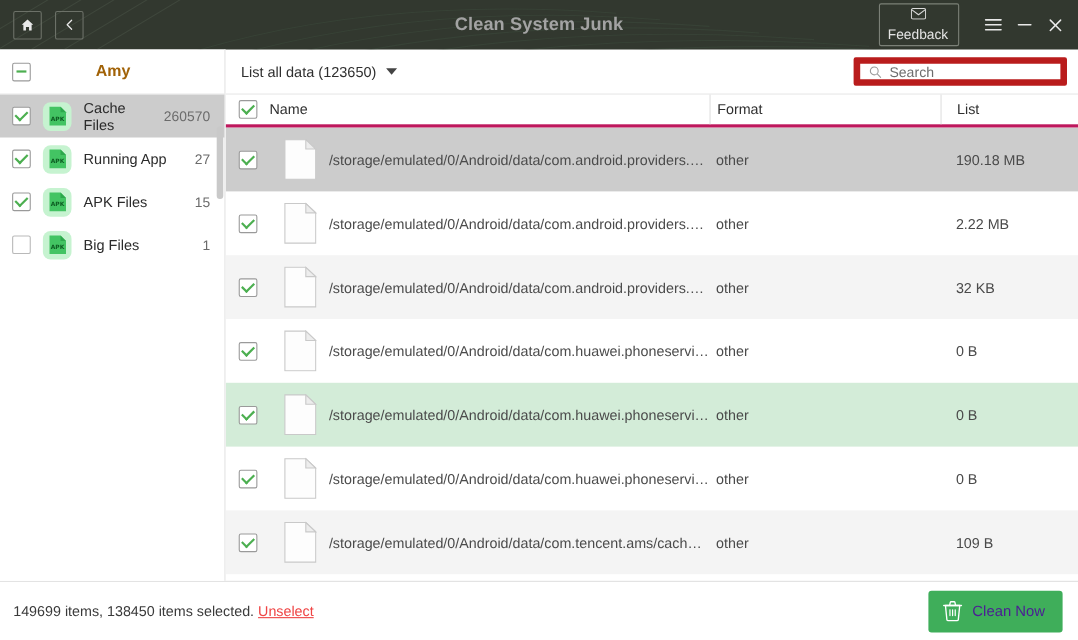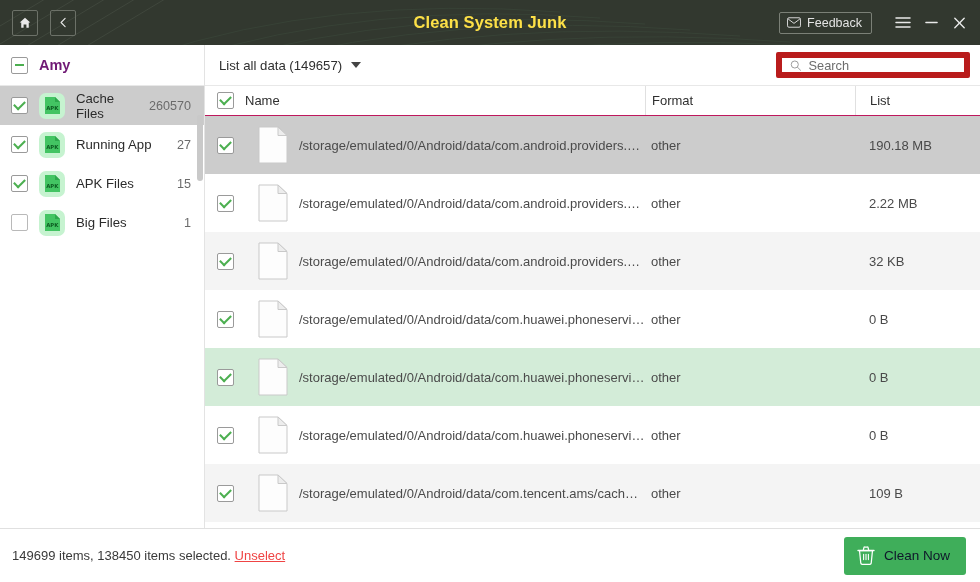--- a/index.html
+++ b/index.html
@@ -20,52 +20,53 @@
   }
   .tb-btn {
     width: 26px; height: 26px; border: 1px solid #6c7168; border-radius: 2px;
     display: flex; align-items: center; justify-content: center;
     color: #e8e8e8; margin-left: 12px; position: relative; z-index: 2;
   }
   .tb-btn:first-of-type { margin-left: 12px; }
   .tb-home svg, .tb-back svg { display: block; }
   .title-text {
     position: absolute; left: 0; right: 0; text-align: center;
-    color: #fde047; font-size: 16.5px; font-weight: bold; z-index: 1;
+    color: #a3a3a3; font-size: 16.5px; font-weight: bold; z-index: 1;
     letter-spacing: .1px;
   }
   .tb-right {
     margin-left: auto; display: flex; align-items: center; gap: 0px;
     position: relative; z-index: 2; padding-right: 10px;
   }
   .feedback {
     display: flex; align-items: center; gap: 6px;
     border: 1px solid #7b8077; border-radius: 2px;
     padding: 3px 9px 3px 7px; color: #e4e4e4; font-size: 12.5px;
     margin-right: 14px;
+    flex-direction: column;
   }
   .icon-btn {
     width: 22px; height: 22px; display: flex; align-items: center;
     justify-content: center; color: #e8e8e8; margin-left: 6px;
   }
 
   
   .body { flex: 1; display: flex; min-height: 0; }
 
   
   .sidebar {
     width: 205px; flex: 0 0 205px; background: #fff;
     border-right: 1px solid #e3e3e3; display: flex; flex-direction: column;
     position: relative;
   }
   .side-head {
     height: 41px; flex: 0 0 41px; display: flex; align-items: center;
     padding: 0 0 0 11px; border-bottom: 1px solid #e8e8e8; gap: 11px;
   }
-  .side-head .nm { font-size: 14.5px; font-weight: bold; color: #701a75; }
+  .side-head .nm { font-size: 14.5px; font-weight: bold; color: #a16207; margin-left: 48px; }
   .side-item {
     height: 39px; display: flex; align-items: center; padding: 0 13px 0 11px;
     gap: 11px; font-size: 13px; color: #333; justify-content: flex-end;
   }
   .side-item.sel { background: #cccccc; }
   .side-item .lbl { flex: 1; color: #2b2b2b; font-size: 13.2px; }
   .side-item .cnt { color: #6b6b6b; font-size: 12.6px; }
   .side-scroll {
     position: absolute; right: 1px; top: 70px; width: 6px; height: 66px;
     background: #c9c9c9; border-radius: 3px;
@@ -107,21 +108,21 @@
   }
   .searchbox input {
     border: none; outline: none; font-size: 12.8px; color: #333; width: 100%;
     font-family: "Liberation Sans", sans-serif; background: transparent;
   }
   .searchbox input::placeholder { color: #6d6d6d; }
 
   
   .thead {
     height: 30px; flex: 0 0 30px; display: flex; align-items: center;
-    border-bottom: 1px solid #be185d; font-size: 13px; color: #2f2f2f;
+    border-bottom: 3px solid #be185d; font-size: 13px; color: #2f2f2f;
   }
   .col-name { display: flex; align-items: center; gap: 11px; padding-left: 12px; flex: 1; min-width: 0; }
   .col-format { width: 210px; flex: 0 0 210px; padding-left: 6px; border-left: 1px solid #e0e0e0; height: 100%; display: flex; align-items: center;}
   .col-size  { width: 125px; flex: 0 0 125px; padding-left: 14px; border-left: 1px solid #e0e0e0; height: 100%; display: flex; align-items: center;}
   .tbody { flex: 1; overflow: hidden; }
   .row {
     height: 58px; display: flex; align-items: center; font-size: 13px; color: #4a4a4a;
   }
   .row.stripe { background: #f4f4f4; }
   .row.sel { background: #cccccc; }
@@ -131,21 +132,21 @@
   .file-ic { width: 30px; height: 38px; flex: 0 0 30px; position: relative; margin-left: 13px; }
 
   
   .footer {
     height: 54px; flex: 0 0 54px; border-top: 1px solid #e0e0e0;
     display: flex; align-items: center; padding: 0 14px 0 12px; background: #fff;
   }
   .status { font-size: 13px; color: #3a3a3a; }
   .status .unsel { color: #ef4444; text-decoration: underline; cursor: pointer; }
   .clean-btn {
-    margin-left: auto; background: #3fae5a; color: #0f172a; border: none;
+    margin-left: auto; background: #3fae5a; color: #4c1d95; border: none;
     height: 38px; padding: 0 16px 0 13px; border-radius: 3px;
     display: flex; align-items: center; gap: 9px; font-size: 13.5px;
     font-family: "Liberation Sans", sans-serif; cursor: pointer;
   }
 </style>
 </head>
 <body>
 
 <div class="app">
 
@@ -278,21 +279,21 @@
         <span class="cnt">1</span>
       </div>
 
       <div class="side-scroll"></div>
     </div>
 
     <div class="main">
 
       <div class="toolbar">
         <div class="listsel">
-          <span>List all data (149657)</span>
+          <span>List all data (123650)</span>
           <span class="caret"></span>
         </div>
         <div class="searchbox">
           <svg width="13" height="13" viewBox="0 0 14 14">
             <circle cx="5.8" cy="5.8" r="4.3" fill="none" stroke="#9b9b9b" stroke-width="1.2"></circle>
             <path d="M9.1 9.1 L12.8 12.8" stroke="#9b9b9b" stroke-width="1.2" stroke-linecap="round"></path>
           </svg>
           <input type="text" placeholder="Search" value="" style="">
         </div>
       </div>

